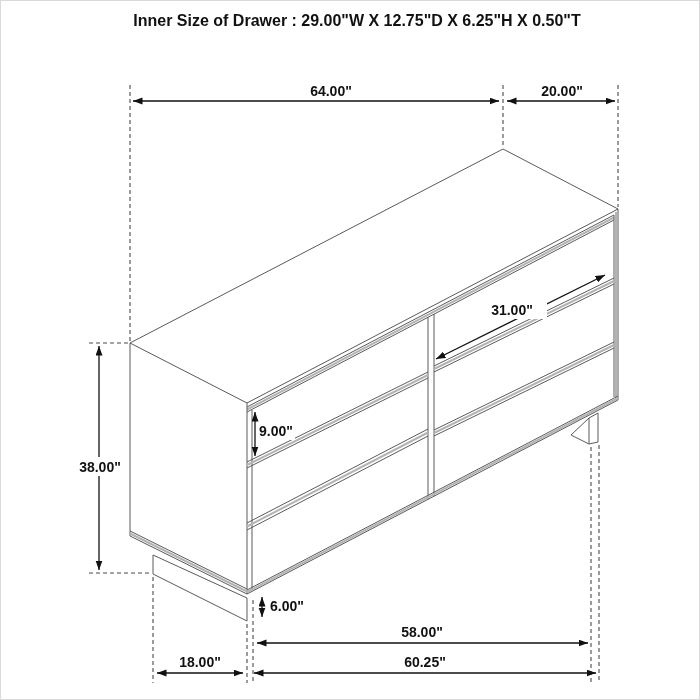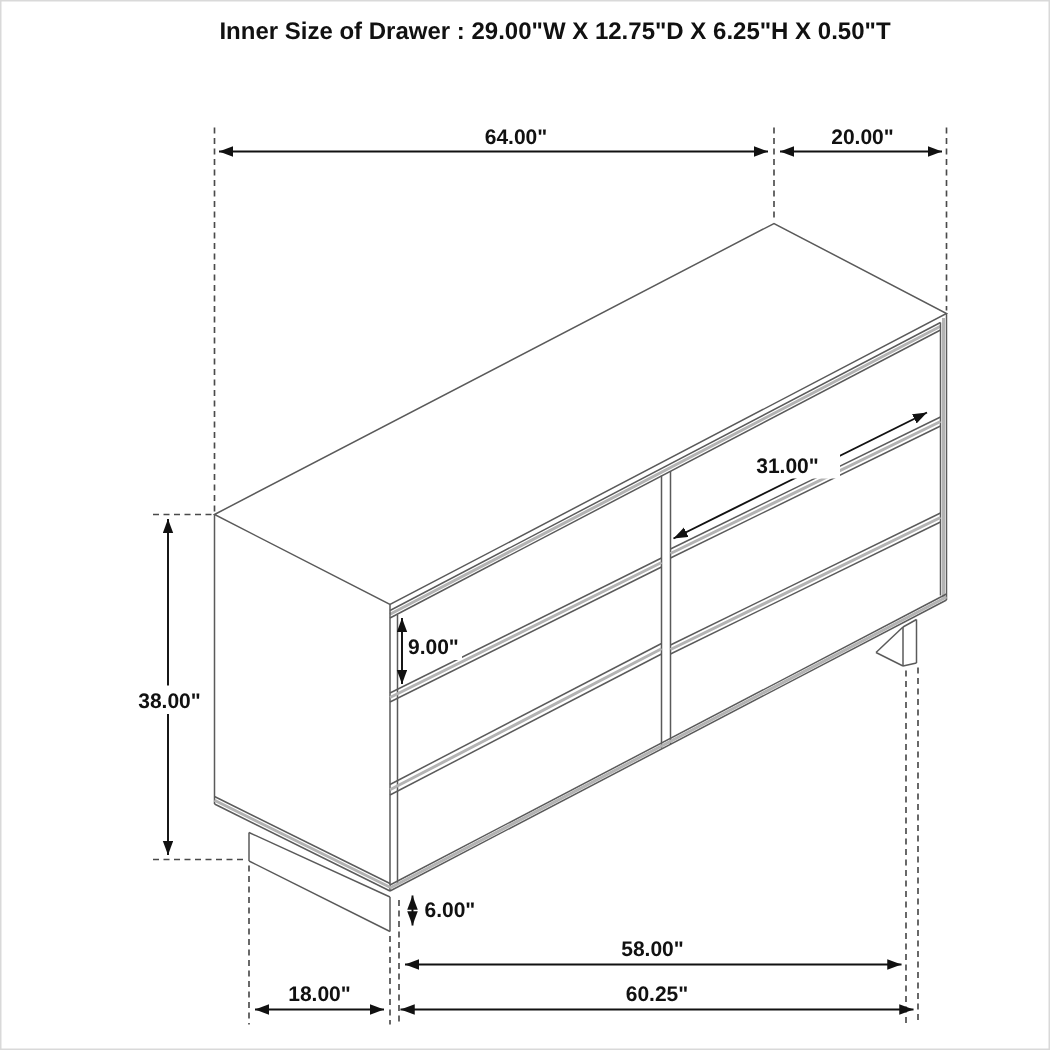--- a/index.html
+++ b/index.html
@@ -9,21 +9,20 @@
     font-family: "Liberation Sans", sans-serif;
   }
   .canvas {
     position: relative;
     width: 700px;
     height: 700px;
     background: #ffffff;
     box-sizing: border-box;
     border: 1px solid #d9d9d9;
     overflow: hidden;
-    padding-left: 13px;
   }
   svg { display: block; }
   .dim-label {
     font-family: "Liberation Sans", sans-serif;
     font-size: 14px;
     font-weight: bold;
     fill: #111111;
   }
   .title-label {
     font-family: "Liberation Sans", sans-serif;

